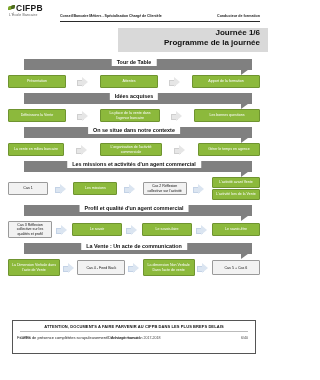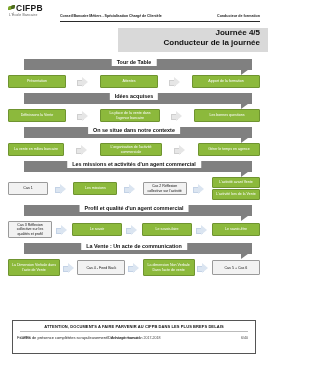--- a/index.html
+++ b/index.html
@@ -153,22 +153,22 @@
       <div class="logo-sub">L'École Bancaire</div>
     </div>
     <div class="hdr-sub">Conseil Bancaire Métiers - Spécialisation Chargé de Clientèle</div>
     <div class="hdr-right">Conducteur de formation</div>
     <div class="hdr-rule"></div>
   </div>
 
   <div class="title-wrap">
     <div class="title-grey"></div>
     <div class="title-white-l"></div>
-    <div class="title-1">Journée 4/5</div>
-    <div class="title-2">Conducteur de la journée</div>
+    <div class="title-1">Journée 1/6</div>
+    <div class="title-2">Programme de la journée</div>
   </div>
 
   <div class="flow">
 
     <div class="band">
       <div class="arrow-bar">
           <span class="arrow-head"></span>
         </div>
       <div class="band-label">Tour de Table</div>
     </div>

